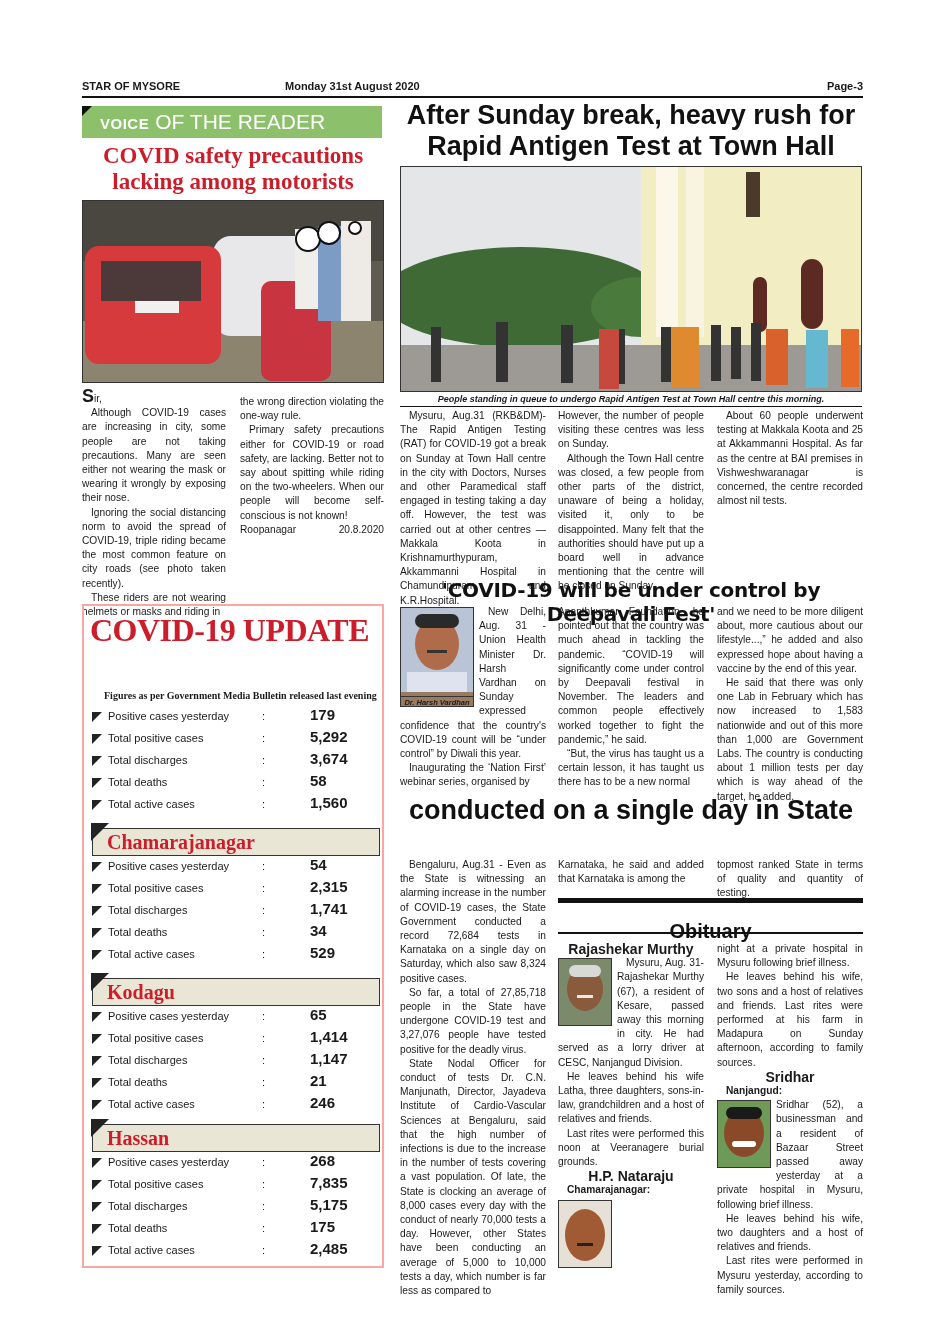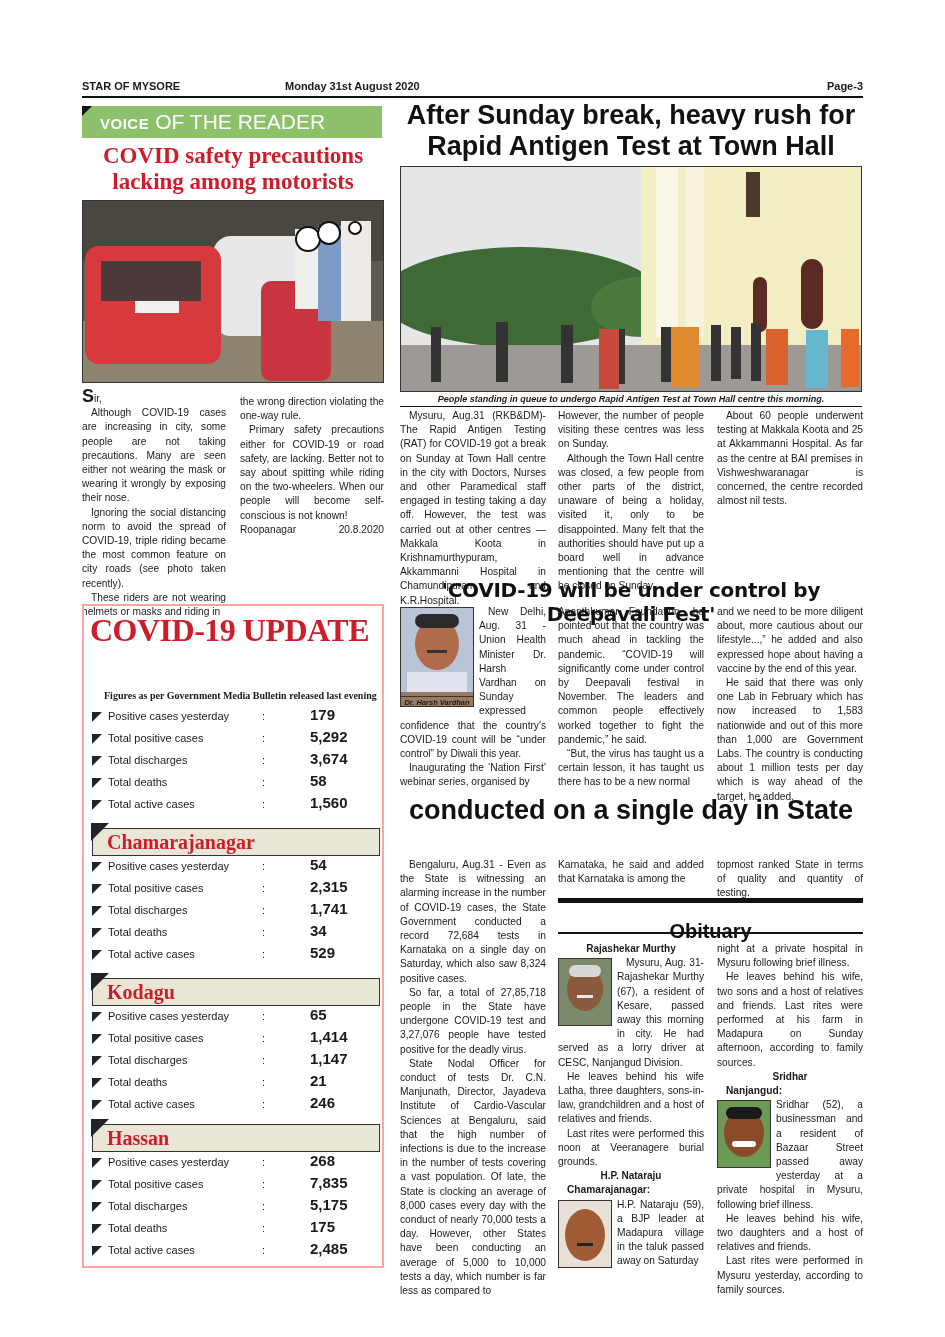--- a/index.html
+++ b/index.html
@@ -33,21 +33,21 @@
   .fig-note { position:absolute; left: 20px; font-family: "Liberation Serif", serif; font-weight: bold; font-size: 10px; white-space: nowrap; }
   .stat-row { position: absolute; left: 6px; width: 290px; height: 22px; font-size: 11px; }
   .stat-row .bullet { position:absolute; left: 2px; top: 6px; width:0; height:0; border-top:10px solid #222; border-right:10px solid transparent; }
   .stat-row .label { position:absolute; left: 18px; top: 4px; }
   .stat-row .colon { position:absolute; left: 172px; top: 4px; }
   .stat-row .value { position:absolute; left: 220px; top: 0px; font-weight: bold; font-size: 15px; }
 
   .thick-rule { background: #111; height: 5px; }
   .thin-rule { background: #111; height: 1px; }
 
-  .obit-name { text-align: center; font-weight: bold; font-size: 10px; line-height: 14.2px; }
+  .obit-name { text-align: center; font-weight: bold; font-size: 14px; line-height: 14.2px; }
   .float-photo { float: left; margin: 2px 5px 2px 0; border: 1px solid #333; background: #9a7a60; }
 </style>
 </head>
 <body>
 
 <div class="abs masthead">
   <span style="left:0">STAR OF MYSORE</span>
   <span style="left:203px">Monday 31st August  2020</span>
   <span style="right:0">Page-3</span>
 </div>
@@ -199,21 +199,20 @@
   <p>Last rites were performed this noon at Veeranagere burial grounds.</p>
   <div class="obit-name">H.P. Nataraju</div>
   <p><b>Chamarajanagar:</b></p>
   <div class="float-photo" style="width:54px; height:68px;">
     <svg width="52" height="66" viewBox="0 0 52 66">
       <rect width="52" height="66" fill="#e6e0d6"></rect>
       <ellipse cx="26" cy="34" rx="20" ry="26" fill="#a05a34"></ellipse>
       <rect x="18" y="42" width="16" height="3" fill="#222"></rect>
     </svg>
   </div>
-  <p class="noindent">H.P. Nataraju (59), a BJP leader at Madapura village in the taluk passed away on Saturday</p>
 </div>
 
 <div class="abs col" style="left:717px; top:942px; width:146px;">
   <p class="noindent">night at a private hospital in Mysuru following brief illness.</p>
   <p>He leaves behind his wife, two sons and a host of relatives and friends. Last rites were performed at his farm in Madapura on Sunday afternoon, according to family sources.</p>
   <div class="obit-name">Sridhar</div>
   <p><b>Nanjangud:</b></p>
   <div class="float-photo" style="width:54px; height:68px;">
     <svg width="52" height="66" viewBox="0 0 52 66">
       <rect width="52" height="66" fill="#6e9a58"></rect>

